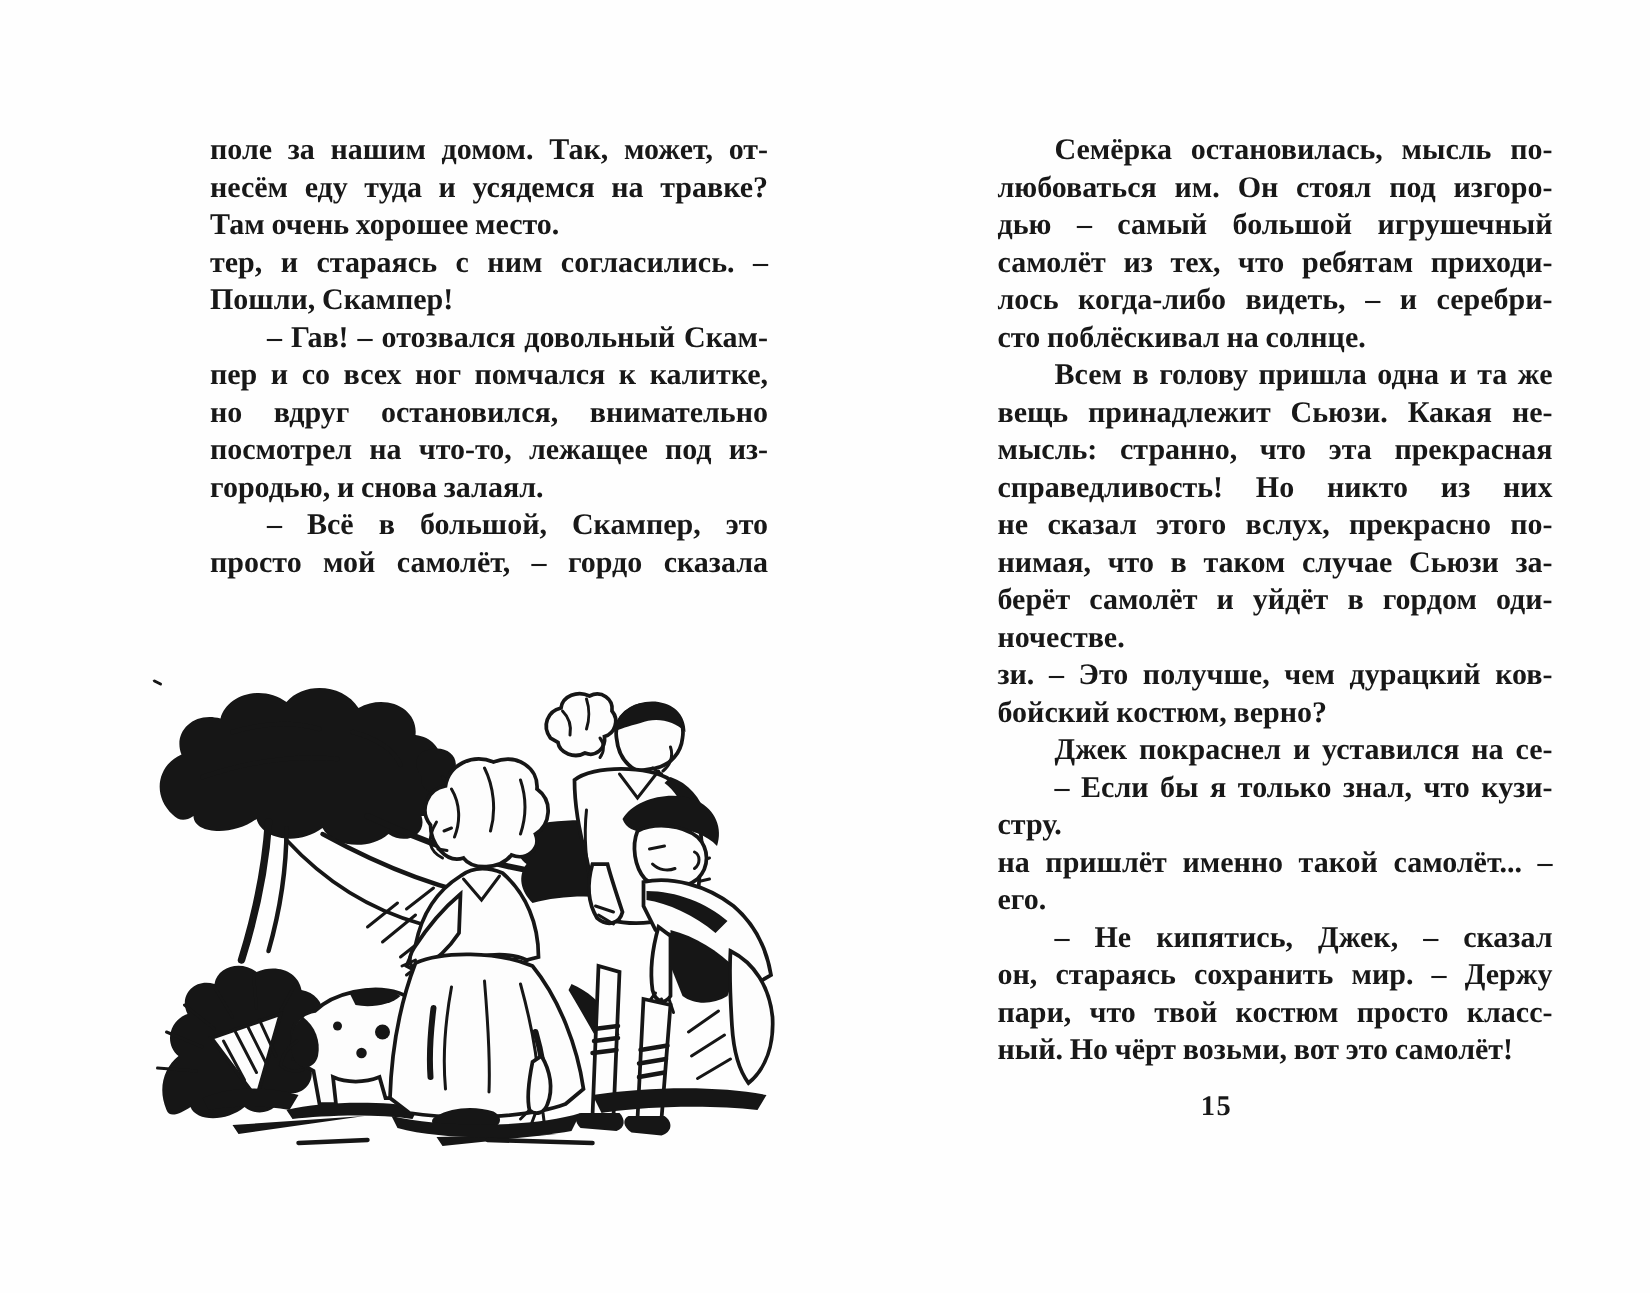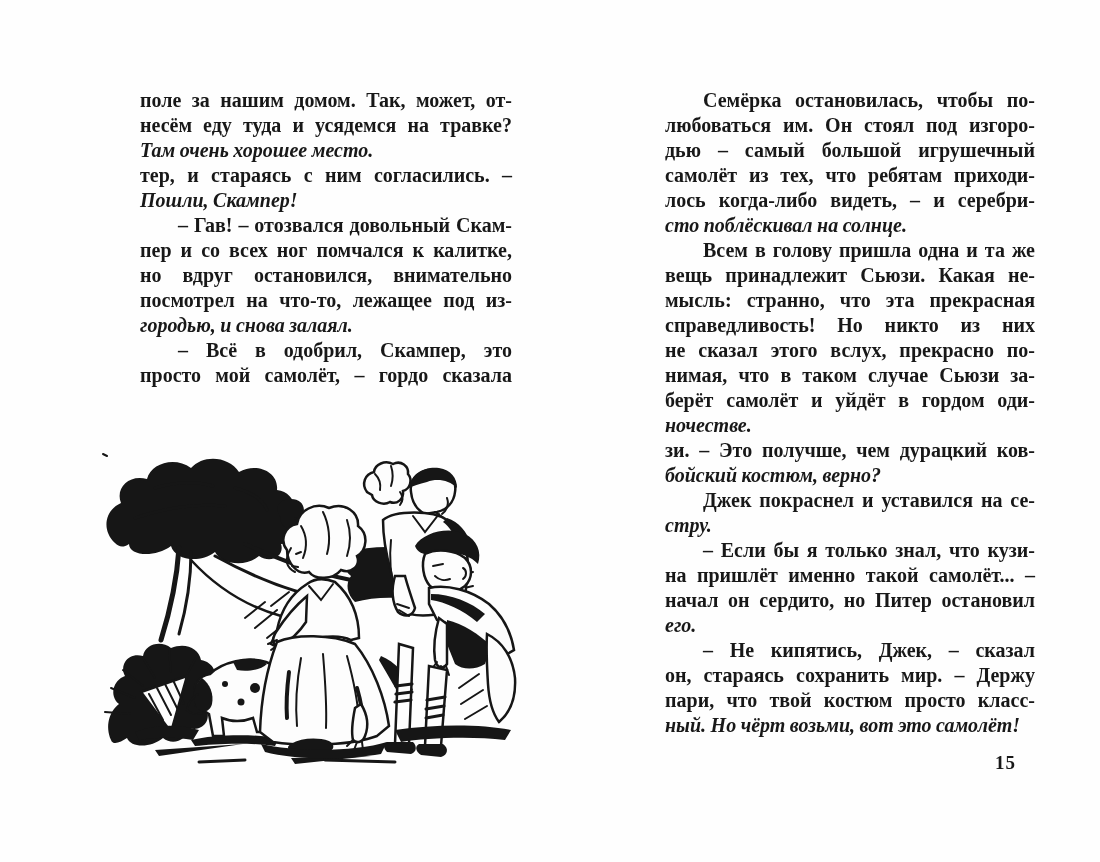--- a/index.html
+++ b/index.html
@@ -10,27 +10,27 @@
   }
   .spread{position:relative;width:1100px;height:862px;}
   .col{position:absolute;top:88px;}
   .col-left{left:100px;width:412px;}
   .col-right{left:625px;width:410px;}
   .line{
     font-size:20px;line-height:25px;height:25px;font-weight:600;
     text-align:justify;text-align-last:justify;word-spacing:-0.5px;
     white-space:nowrap;overflow:visible;margin-left:40px;
   }
-  .line.last{text-align:left;text-align-last:left;font-style:italic;}
+  .line.last{text-align:left;text-align-last:left;}
   .line.indent{text-indent:38px;}
   figure.illustration{
     position:absolute;left:-5px;top:360px;width:425px;height:318px;margin:0;
   }
   .page-number{
-    margin-top:14px;text-align:right;transform:translateX(-19px);
+    margin-top:14px;text-align:center;transform:translateX(-19px);
     font-size:19px;font-weight:600;letter-spacing:1px;
   }
   svg .ln{stroke:#161616;fill:none;stroke-linecap:round;}
   svg .blk{fill:#161616;stroke:none;}
   svg .wht{fill:#fdfdfd;stroke:#161616;stroke-linecap:round;}
 </style>
 </head>
 <body>
 
 <div class="spread">
@@ -40,21 +40,21 @@
         <div class="line">поле за нашим домом. Так, может, от-</div>
         <div class="line">несём еду туда и усядемся на травке?</div>
         <div class="line last">Там очень хорошее место.</div>
         <div class="line">тер, и стараясь с ним согласились. –</div>
         <div class="line last">Пошли, Скампер!</div>
         <div class="line indent">– Гав! – отозвался довольный Скам-</div>
         <div class="line">пер и со всех ног помчался к калитке,</div>
         <div class="line">но вдруг остановился, внимательно</div>
         <div class="line">посмотрел на что-то, лежащее под из-</div>
         <div class="line last">городью, и снова залаял.</div>
-        <div class="line indent">– Всё в одобрил, Скампер, это</div>
+        <div class="line indent">– Всё в большой, Скампер, это</div>
         <div class="line">просто мой самолёт, – гордо сказала</div>
       </div>
 
     <figure class="illustration">
       <svg viewBox="0 0 425 318" width="425" height="318" role="img" aria-label="Чёрно-белая иллюстрация: девочка присела на траве у изгороди, рядом спаниель обнюхивает игрушку, двое мальчиков наклонились посмотреть">
 
         <path class="ln" stroke-width="2" d="M8,6 l4,2"></path>
 
         <path class="blk" d="M20,95 C6,82 10,62 26,55 C20,40 34,26 52,31 C56,15 80,8 96,20 C108,6 134,8 144,24 C162,14 184,24 182,42 C198,44 204,60 194,70 C206,80 200,96 186,96 C190,108 176,116 164,108 C150,120 126,116 120,104 C104,116 80,112 76,98 C60,110 34,108 34,96 C28,100 24,99 20,95 Z"></path>
         <path class="ln" stroke="#fdfdfd" stroke-width="3" d="M40,70 C70,60 100,55 130,58 M60,40 C80,34 100,33 118,38 M140,40 C156,44 168,52 172,62"></path>
@@ -186,41 +186,40 @@
             </g>
           <path class="blk" d="M300,282 C340,276 386,276 416,282 L410,292 C376,288 330,290 306,294 Z"></path>
         </g>
         <path class="ln" stroke-width="3" d="M230,312 L300,314 M104,314 L150,312"></path>
       </svg>
     </figure>
   </section>
 
   <section class="col col-right">
     <div id="right-lines">
-        <div class="line indent">Семёрка остановилась, чтобы по-</div>
+        <div class="line indent">Семёрка остановилась, мысль по-</div>
         <div class="line">любоваться им. Он стоял под изгоро-</div>
         <div class="line">дью – самый большой игрушечный</div>
         <div class="line">самолёт из тех, что ребятам приходи-</div>
         <div class="line">лось когда-либо видеть, – и серебри-</div>
         <div class="line last">сто поблёскивал на солнце.</div>
         <div class="line indent">Всем в голову пришла одна и та же</div>
         <div class="line">вещь принадлежит Сьюзи. Какая не-</div>
         <div class="line">мысль: странно, что эта прекрасная</div>
         <div class="line">справедливость! Но никто из них</div>
         <div class="line">не сказал этого вслух, прекрасно по-</div>
         <div class="line">нимая, что в таком случае Сьюзи за-</div>
         <div class="line">берёт самолёт и уйдёт в гордом оди-</div>
         <div class="line last">ночестве.</div>
         <div class="line">зи. – Это получше, чем дурацкий ков-</div>
         <div class="line last">бойский костюм, верно?</div>
         <div class="line indent">Джек покраснел и уставился на се-</div>
+        <div class="line indent">– Если бы я только знал, что кузи-</div>
         <div class="line last">стру.</div>
-        <div class="line indent">– Если бы я только знал, что кузи-</div>
         <div class="line">на пришлёт именно такой самолёт... –</div>
-        <div class="line">начал он сердито, но Питер остановил</div>
         <div class="line last">его.</div>
         <div class="line indent">– Не кипятись, Джек, – сказал</div>
         <div class="line">он, стараясь сохранить мир. – Держу</div>
         <div class="line">пари, что твой костюм просто класс-</div>
         <div class="line last">ный. Но чёрт возьми, вот это самолёт!</div>
       </div>
     <div class="page-number">15</div>
   </section>
 
 </div>

